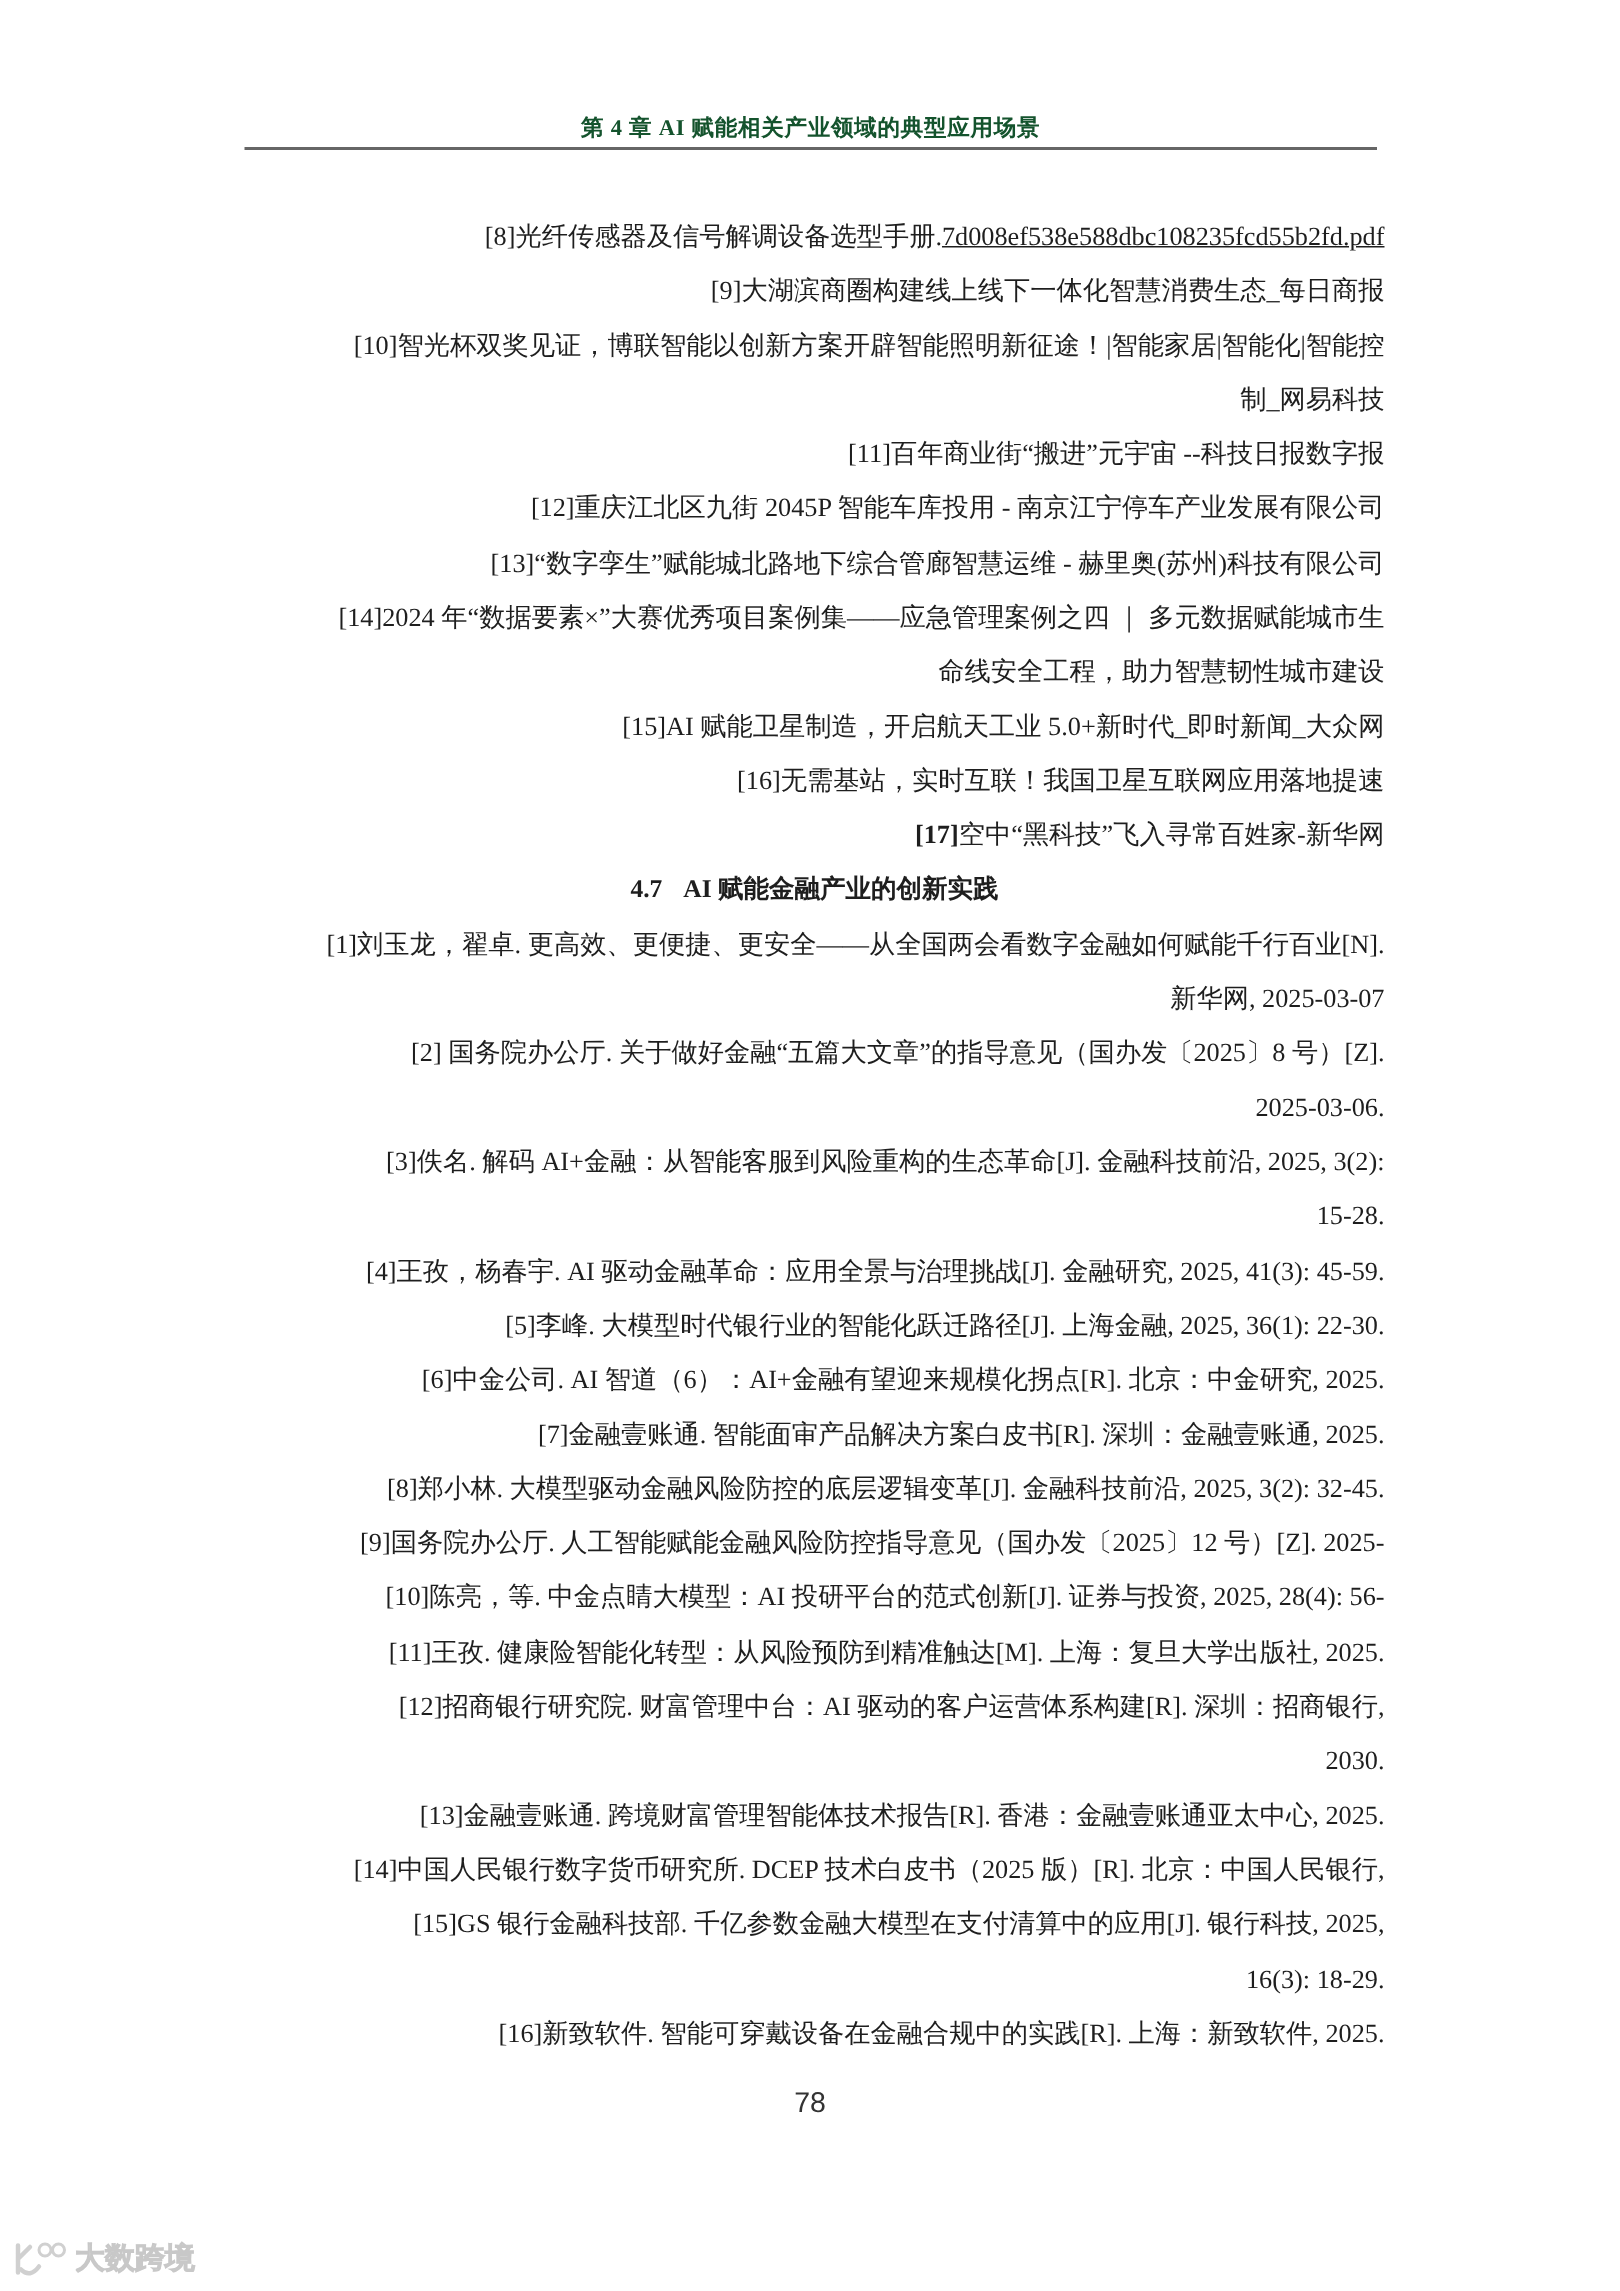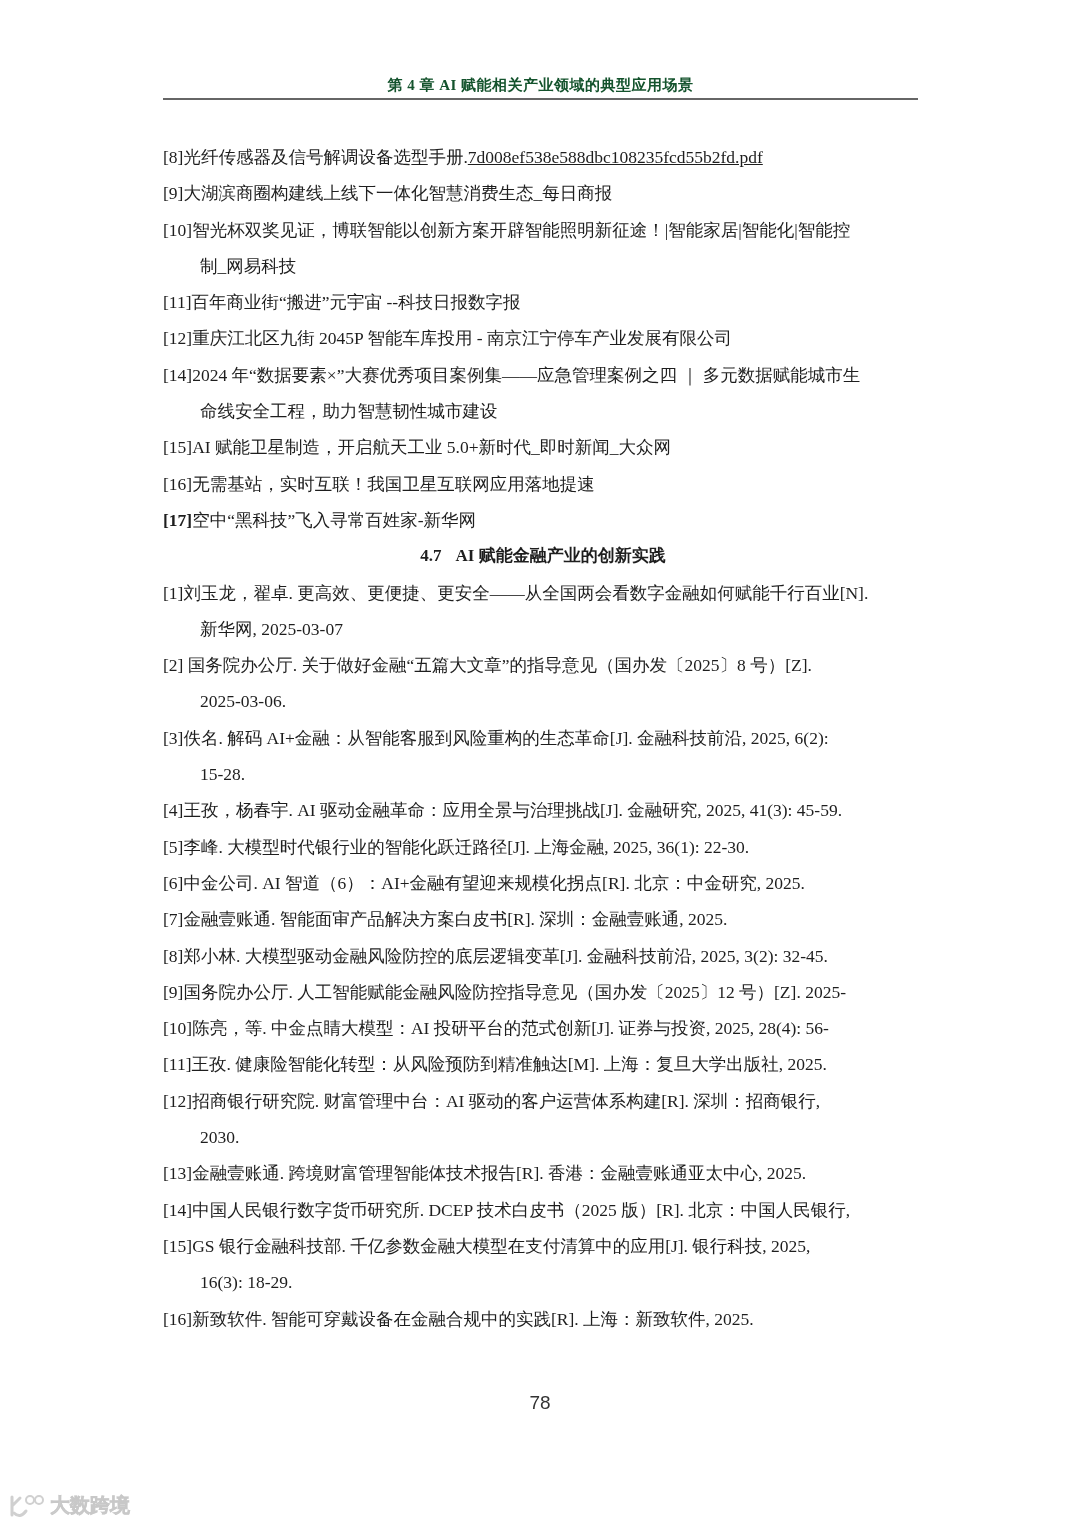--- a/index.html
+++ b/index.html
@@ -37,20 +37,21 @@
     .content {
       position: absolute;
       left: 163px;
       top: 139px;
       width: 760px;
     }
     .ref {
       font-size: 17.5px;
       line-height: 36.3px;
       white-space: nowrap;
+      text-align: right;
     }
     .ref .cont {
       display: block;
       padding-left: 37px;
     }
     .ref .num.bold {
       font-weight: bold;
     }
     .underline {
       text-decoration: underline;
@@ -110,20 +111,23 @@
     <span>[10]</span><span>智光杯双奖见证，博联智能以创新方案开辟智能照明新征途！|智能家居|智能化|智能控</span>
     <span class="cont">制_网易科技</span>
   </div>
   <div class="ref">
     <span>[11]</span><span>百年商业街“搬进”元宇宙  --科技日报数字报</span>
   </div>
   <div class="ref">
     <span>[12]</span><span>重庆江北区九街 2045P 智能车库投用  -  南京江宁停车产业发展有限公司</span>
   </div>
   <div class="ref">
+    <span>[13]</span><span>“数字孪生”赋能城北路地下综合管廊智慧运维  -  赫里奥(苏州)科技有限公司</span>
+  </div>
+  <div class="ref">
     <span>[14]</span><span>2024 年“数据要素×”大赛优秀项目案例集——应急管理案例之四 ｜ 多元数据赋能城市生</span>
     <span class="cont">命线安全工程，助力智慧韧性城市建设</span>
   </div>
   <div class="ref">
     <span>[15]</span><span>AI 赋能卫星制造，开启航天工业 5.0+新时代_即时新闻_大众网</span>
   </div>
   <div class="ref">
     <span>[16]</span><span>无需基站，实时互联！我国卫星互联网应用落地提速</span>
   </div>
   <div class="ref">
@@ -136,21 +140,21 @@
 
   <div class="ref">
     <span>[1]</span><span>刘玉龙，翟卓. 更高效、更便捷、更安全——从全国两会看数字金融如何赋能千行百业[N].</span>
     <span class="cont">新华网, 2025-03-07</span>
   </div>
   <div class="ref">
     <span>[2]</span><span> 国务院办公厅. 关于做好金融“五篇大文章”的指导意见（国办发〔2025〕8 号）[Z].</span>
     <span class="cont">2025-03-06.</span>
   </div>
   <div class="ref">
-    <span>[3]</span><span>佚名. 解码 AI+金融：从智能客服到风险重构的生态革命[J]. 金融科技前沿, 2025, 6(2):</span>
+    <span>[3]</span><span>佚名. 解码 AI+金融：从智能客服到风险重构的生态革命[J]. 金融科技前沿, 2025, 3(2):</span>
     <span class="cont">15-28.</span>
   </div>
   <div class="ref">
     <span>[4]</span><span>王孜，杨春宇. AI 驱动金融革命：应用全景与治理挑战[J]. 金融研究, 2025, 41(3): 45-59.</span>
   </div>
   <div class="ref">
     <span>[5]</span><span>李峰. 大模型时代银行业的智能化跃迁路径[J]. 上海金融, 2025, 36(1): 22-30.</span>
   </div>
   <div class="ref">
     <span>[6]</span><span>中金公司. AI 智道（6）：AI+金融有望迎来规模化拐点[R]. 北京：中金研究, 2025.</span>

